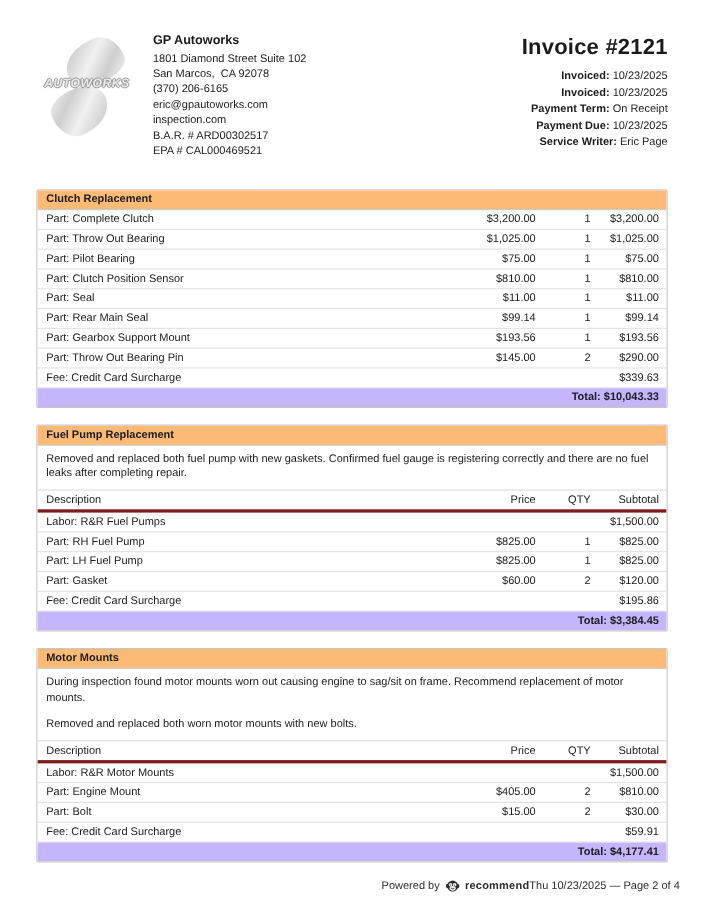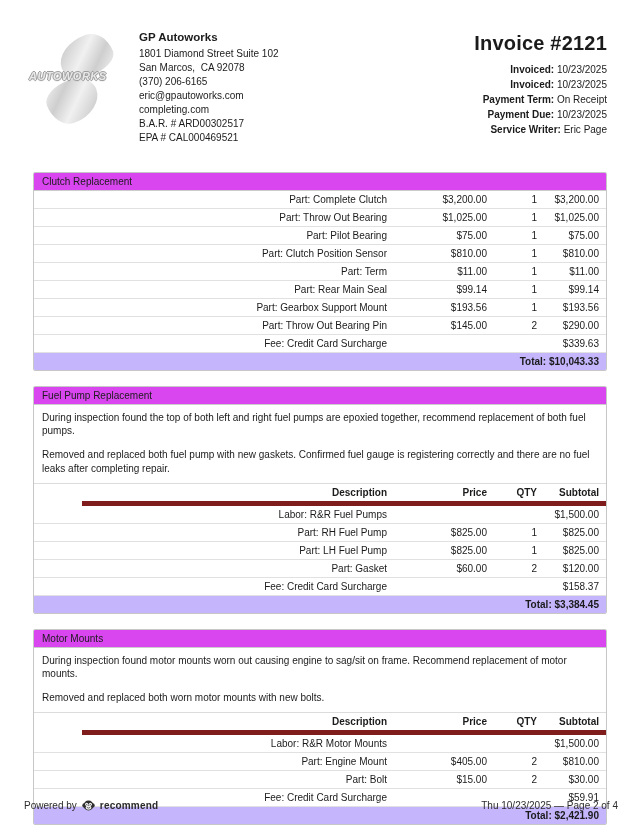--- a/index.html
+++ b/index.html
@@ -18,62 +18,62 @@
   .logo { width: 92px; height: 86px; position: relative; flex: none; margin-top: 8px; }
   .swoosh {
     position: absolute; opacity: .8;
     background: linear-gradient(135deg, #aeaeae 0%, #ededed 45%, #c2c2c2 70%, #f2f2f2 100%);
   }
   .swoosh.s1 { top: 0; left: 26px; width: 54px; height: 40px;
     border-radius: 62% 38% 55% 45% / 58% 62% 38% 42%; transform: rotate(-20deg); }
   .swoosh.s2 { bottom: 0; left: 14px; width: 52px; height: 42px;
     border-radius: 62% 38% 55% 45% / 58% 62% 38% 42%; transform: rotate(160deg); }
   .logo-word {
-    position: absolute; top: 34px; left: -4px; width: 100px; 
+    position: absolute; top: 34px; left: -4px; width: 100px; text-align: center;
     font-weight: bold; font-style: italic; font-size: 11px; letter-spacing: .5px;
     color: #e8e8e8;
     text-shadow: -1px 0 0 #9e9e9e, 1px 0 0 #9e9e9e, 0 -1px 0 #9e9e9e, 0 1px 1px #8f8f8f;
     white-space: nowrap;
   }
   .company { margin-left: 14px; font-size: 10px; line-height: 1.4; padding-top: 1px; }
   .company-name { font-weight: bold; font-size: 11.5px; margin-bottom: 2px; }
   .addr { white-space: pre-wrap; }
   .inv-meta { margin-left: auto; text-align: right; font-size: 10px; line-height: 1.5; }
   .inv-title { font-size: 20px; font-weight: bold; letter-spacing: .2px; margin-bottom: 4px; }
   .meta-line .lbl { font-weight: bold; }
 
   
   main { margin-top: 27px; }
   .section {
     border: 1px solid #c7c7c7; border-radius: 2px;
     margin-bottom: 15px; font-size: 10px; overflow: hidden;
   }
   .section-title {
-    background: #d946ef; font-weight: normal;
+    background: #fdba74; font-weight: bold;
     line-height: 17px; padding: 0 8px; border-bottom: 1px solid #cccccc;
   }
   .note-block { padding: 6px 8px 8px 8px; border-bottom: 1px solid #dcdcdc; }
   .note { line-height: 1.32; }
   .note + .note { margin-top: 11px; }
   .row { display: flex; line-height: 17px; padding: 0 7px 0 8px; border-bottom: 1px solid #e1e1e1; }
-  .row.col-head { font-weight: bold; border-bottom: 5px solid #7f1d1d; margin-left: 48px; }
-  .cell-desc { flex: 1; overflow: hidden; white-space: nowrap; text-align: right; }
+  .row.col-head { font-weight: normal; border-bottom: 3px solid #7f1d1d; }
+  .cell-desc { flex: 1; overflow: hidden; white-space: nowrap; }
   .cell-price { width: 100px; text-align: right; flex: none; }
   .cell-qty { width: 50px; text-align: right; flex: none; }
   .cell-sub { width: 62px; text-align: right; flex: none; }
   .total-row {
     background: #c4b5fd; font-weight: bold; text-align: right;
     line-height: 17px; padding: 0 7px;
   }
   .section > .row:last-child, .section > .section-title:last-child { border-bottom: none; }
 
   
   footer {
     position: absolute; left: 24px; right: 22px; bottom: 16px;
-    display: flex; justify-content: space-between; align-items: center;
+    display: flex; justify-content: flex-end; align-items: center;
     font-size: 10px; color: #2e2e2e;
   }
   .powered { display: flex; align-items: center; gap: 5px; }
   .brand { font-weight: bold; letter-spacing: .2px; color: #2b2b2b; }
   .monkey-icon { display: inline-block; vertical-align: middle; }
 </style>
 </head>
 <body>
 
 <div class="page">
@@ -84,21 +84,21 @@
       <div class="swoosh s2"></div>
       <div class="logo-word">AUTOWORKS</div>
     </div>
     <div class="company">
       <div class="company-name">GP Autoworks</div>
       <div>
           <div class="addr">1801 Diamond Street Suite 102</div>
           <div class="addr">San Marcos,  CA 92078</div>
           <div class="addr">(370) 206-6165</div>
           <div class="addr">eric@gpautoworks.com</div>
-          <div class="addr">completing.com</div>
+          <div class="addr">inspection.com</div>
           <div class="addr">B.A.R. # ARD00302517</div>
           <div class="addr">EPA # CAL000469521</div>
         </div>
     </div>
     <div class="inv-meta">
       <div class="inv-title">Invoice #2121</div>
       <div>
           <div class="meta-line"><span class="lbl">Invoiced:</span> <span class="val">10/23/2025</span></div>
           <div class="meta-line"><span class="lbl">Invoiced:</span> <span class="val">10/23/2025</span></div>
           <div class="meta-line"><span class="lbl">Payment Term:</span> <span class="val">On Receipt</span></div>
@@ -135,21 +135,21 @@
   </div>
 
   <div class="row">
     <span class="cell-desc">Part: Clutch Position Sensor</span>
     <span class="cell-price">$810.00</span>
     <span class="cell-qty">1</span>
     <span class="cell-sub">$810.00</span>
   </div>
 
   <div class="row">
-    <span class="cell-desc">Part: Term</span>
+    <span class="cell-desc">Part: Seal</span>
     <span class="cell-price">$11.00</span>
     <span class="cell-qty">1</span>
     <span class="cell-sub">$11.00</span>
   </div>
 
   <div class="row">
     <span class="cell-desc">Part: Rear Main Seal</span>
     <span class="cell-price">$99.14</span>
     <span class="cell-qty">1</span>
     <span class="cell-sub">$99.14</span>
@@ -177,21 +177,20 @@
   </div>
 </div>
     <div class="total-row">
       <span>Total: $10,043.33</span>
     </div>
   </section>
 
   <section class="section">
     <div class="section-title">Fuel Pump Replacement</div>
     <div class="note-block">
-          <p class="note">During inspection found the top of both left and right fuel pumps are epoxied together, recommend replacement of both fuel pumps.</p>
           <p class="note">Removed and replaced both fuel pump with new gaskets. Confirmed fuel gauge is registering correctly and there are no fuel leaks after completing repair.</p>
         </div>
     <div class="row col-head">
       <span class="cell-desc">Description</span>
       <span class="cell-price">Price</span>
       <span class="cell-qty">QTY</span>
       <span class="cell-sub">Subtotal</span>
     </div>
     <div>
   <div class="row">
@@ -219,21 +218,21 @@
     <span class="cell-desc">Part: Gasket</span>
     <span class="cell-price">$60.00</span>
     <span class="cell-qty">2</span>
     <span class="cell-sub">$120.00</span>
   </div>
 
   <div class="row">
     <span class="cell-desc">Fee: Credit Card Surcharge</span>
     <span class="cell-price"></span>
     <span class="cell-qty"></span>
-    <span class="cell-sub">$158.37</span>
+    <span class="cell-sub">$195.86</span>
   </div>
 </div>
     <div class="total-row">
       <span>Total: $3,384.45</span>
     </div>
   </section>
 
   <section class="section">
     <div class="section-title">Motor Mounts</div>
     <div class="note-block">
@@ -269,21 +268,21 @@
   </div>
 
   <div class="row">
     <span class="cell-desc">Fee: Credit Card Surcharge</span>
     <span class="cell-price"></span>
     <span class="cell-qty"></span>
     <span class="cell-sub">$59.91</span>
   </div>
 </div>
     <div class="total-row">
-      <span>Total: $2,421.90</span>
+      <span>Total: $4,177.41</span>
     </div>
   </section>
 
 </main>
 
   <footer>
     <div class="powered">
       <span>Powered by</span>
       <svg class="monkey-icon" width="13" height="13" viewBox="0 0 24 24">
         <circle cx="4.5" cy="12" r="4" fill="#2e2e2e"></circle>

